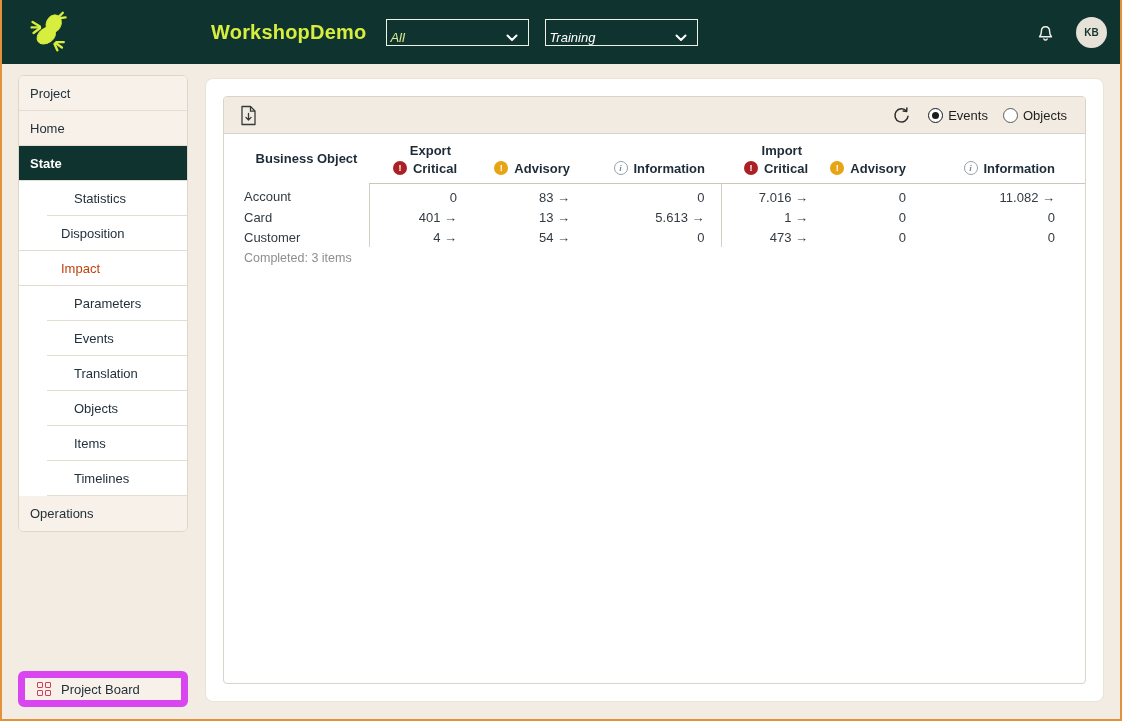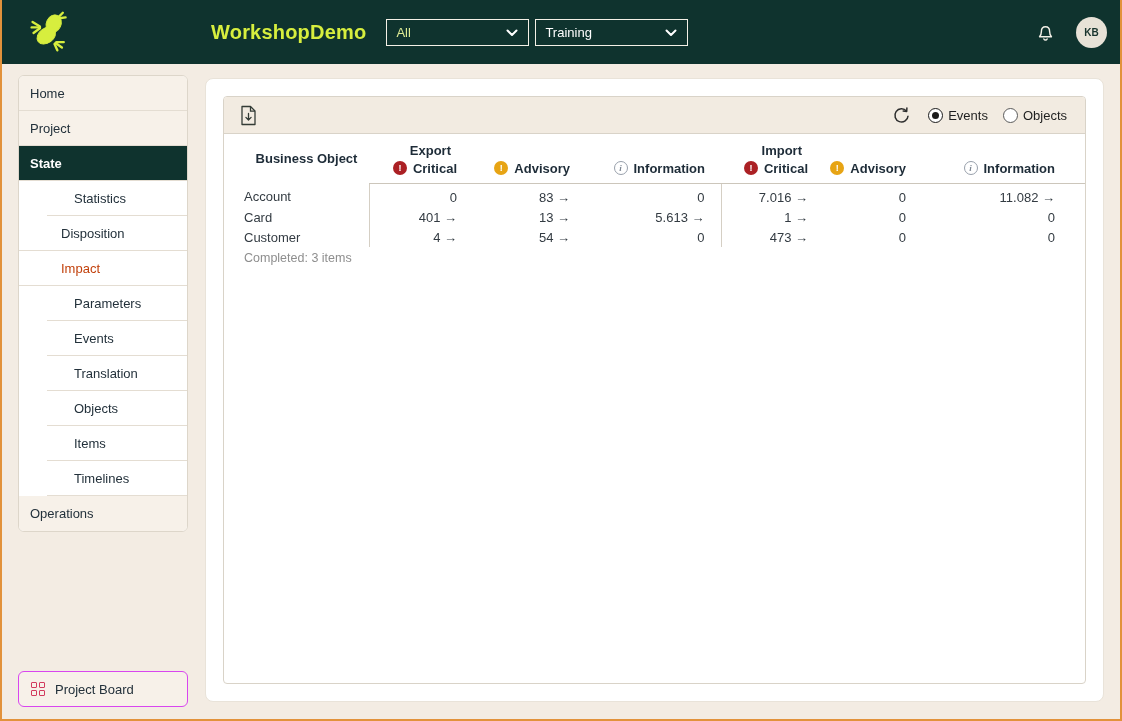--- a/index.html
+++ b/index.html
@@ -10,41 +10,41 @@
     border-left:2px solid #e2923b;
     border-right:2px solid #e2923b;
     border-bottom:2px solid #e2923b;
     display:flex; flex-direction:column;
   }
 
   
   .topbar { height:64px; flex-shrink:0; background:#0f332e; display:flex; align-items:center; padding:0 13px 0 26px; }
   .logo { width:44px; height:46px; flex-shrink:0; }
   .app-title { color:#d7ee3e; font-size:20px; font-weight:bold; margin-left:139px; letter-spacing:.2px; }
-  .hdr-select { height:27px; border:1px solid #f3f0e6; display:flex; align-items:center; padding:0 10px 0 9px; color:#fff; font-size:13px; cursor:pointer; }
+  .hdr-select { height:27px; border:1px solid #f3f0e6; display:flex; align-items:flex-end; padding:0 10px 0 3px; color:#fff; font-size:13px; cursor:pointer;font-style:italic; }
   .hdr-select .chev { margin-left:auto; }
   .sel-scope { width:143px; margin-left:20px; }
   .sel-scope .sel-value { color:#dcea94; }
-  .sel-mode { width:153px; margin-left:6px; }
+  .sel-mode { width:153px; margin-left:16px; }
   .spacer { flex:1; }
   .bell-btn { background:none; border:none; cursor:pointer; display:flex; padding:2px; }
   .avatar { width:31px; height:31px; border-radius:50%; background:#e7e2d7; color:#17332d; font-size:10px; font-weight:bold; display:flex; align-items:center; justify-content:center; margin-left:17px; cursor:pointer; }
 
   
   .content { flex:1; display:flex; min-height:0; }
   .left-col { width:170px; flex-shrink:0; margin:11px 0 12px 16px; display:flex; flex-direction:column; }
   .sidebar { border:1px solid #ddd6ca; border-radius:6px; overflow:hidden; background:#fff; }
   .nav-item { height:35px; display:flex; align-items:center; font-size:13px; color:#23313b; border-bottom:1px solid #e4ddd2; cursor:pointer; background:#fff; }
   .nav-item:last-child { border-bottom:none; }
   .lvl0 { background:#f7f1e9; padding-left:11px; }
   .lvl1 { padding-left:27px;margin-left:28px; }
   .lvl2 { padding-left:42px; }
   .nav-item.selected { background:#0f332e; color:#ffffff; font-weight:bold; }
   .nav-item.active { color:#c2410c; }
-  .project-board { margin-top:auto; height:36px; border:1px solid #d946ef; border-radius:6px; background:#f7f1e9; display:flex; align-items:center; gap:10px; padding-left:12px; font-size:13px; color:#23313b; cursor:pointer; font-family:inherit; }
+  .project-board { margin-top:auto; height:36px; border:7px solid #d946ef; border-radius:6px; background:#f7f1e9; display:flex; align-items:center; gap:10px; padding-left:12px; font-size:13px; color:#23313b; cursor:pointer; font-family:inherit; }
   .grid-icon { display:grid; grid-template-columns:6px 6px; grid-template-rows:6px 6px; gap:2px; }
   .grid-icon span { border:1.5px solid #d23c5e; border-radius:1px; }
 
   .main-panel { flex:1; margin:14px 16px 17px 17px; background:#fff; border:1px solid #e9e3d9; border-radius:8px; min-width:0; }
   .inner-panel { margin:17px; height:calc(100% - 34px); border:1px solid #d9d3c8; border-radius:4px; display:flex; flex-direction:column; overflow:hidden; background:#fff; }
 
   
   .toolbar { height:37px; flex-shrink:0; background:#f2ebe1; border-bottom:1px solid #d9d3c8; display:flex; align-items:center; padding:0 18px 0 14px; }
   .icon-btn { background:none; border:none; cursor:pointer; display:flex; align-items:center; padding:2px; }
   .toolbar-right { margin-left:auto; display:flex; align-items:center; gap:15px; }
@@ -123,22 +123,22 @@
       <path d="M18.2 16.5H5.8c1.3-1.4 1.9-2.5 1.9-5.5 0-3 1.9-5 4.3-5s4.3 2 4.3 5c0 3 .6 4.1 1.9 5.5z" stroke-linejoin="round"></path>
       <path d="M10.3 18.7a1.85 1.85 0 0 0 3.4 0" stroke-linecap="round"></path>
     </svg>
   </button>
   <div class="avatar">KB</div>
 </header>
 
 <div class="content">
   <aside class="left-col">
     <nav class="sidebar">
+      <div class="nav-item lvl0">Project</div>
       <div class="nav-item lvl0">Home</div>
-      <div class="nav-item lvl0">Project</div>
       <div class="nav-item lvl0 selected">State</div>
       <div class="nav-item lvl1">Statistics</div>
       <div class="nav-item lvl2">Disposition</div>
       <div class="nav-item lvl2 active">Impact</div>
       <div class="nav-item lvl1">Parameters</div>
       <div class="nav-item lvl1">Events</div>
       <div class="nav-item lvl1">Translation</div>
       <div class="nav-item lvl1">Objects</div>
       <div class="nav-item lvl1">Items</div>
       <div class="nav-item lvl1">Timelines</div>

